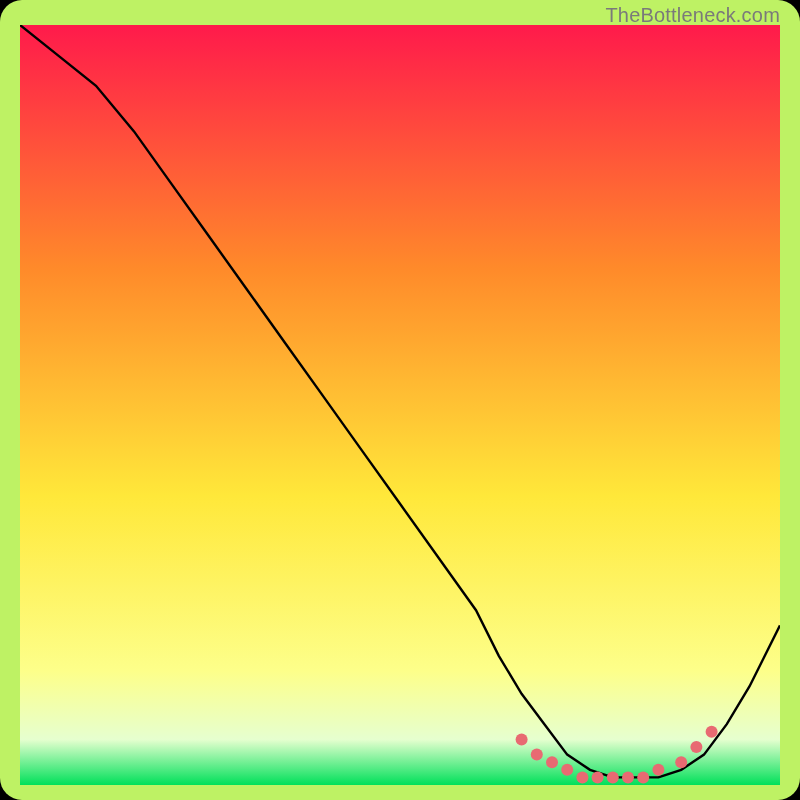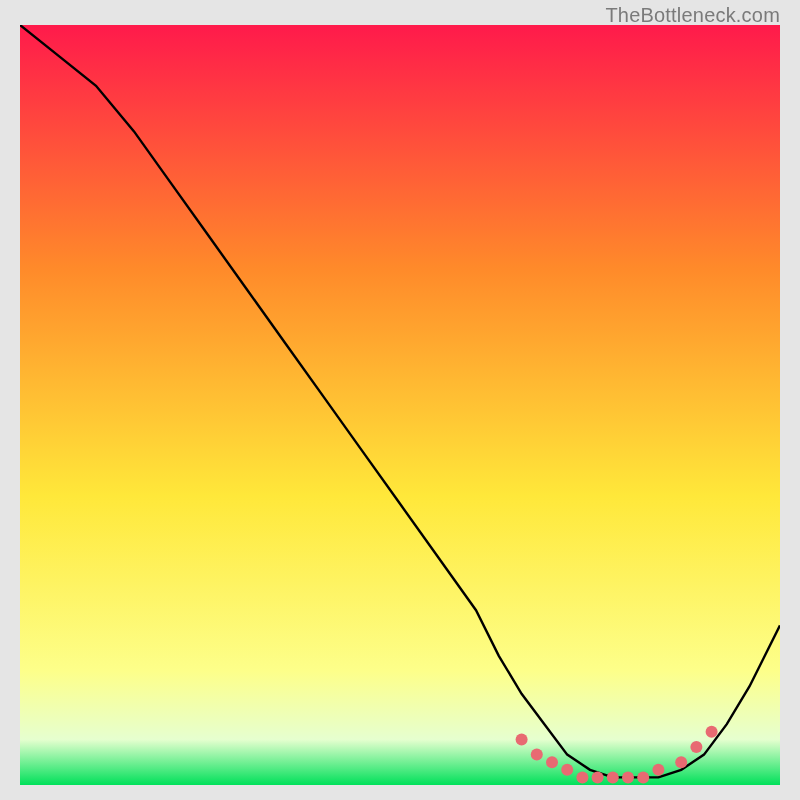--- a/index.html
+++ b/index.html
@@ -8,21 +8,22 @@
     width: 800px;
     height: 800px;
     background: #000;
     overflow: hidden;
     font-family: Arial, Helvetica, sans-serif;
   }
   .stage {
     position: relative;
     width: 800px;
     height: 800px;
-    background: #e5e5e5;
+    background: #bef264;
+    border-radius: 22px;
   }
   .plot {
     position: absolute;
     left: 20px;
     top: 25px;
     width: 760px;
     height: 760px;
   }
   .attribution {
     position: absolute;

